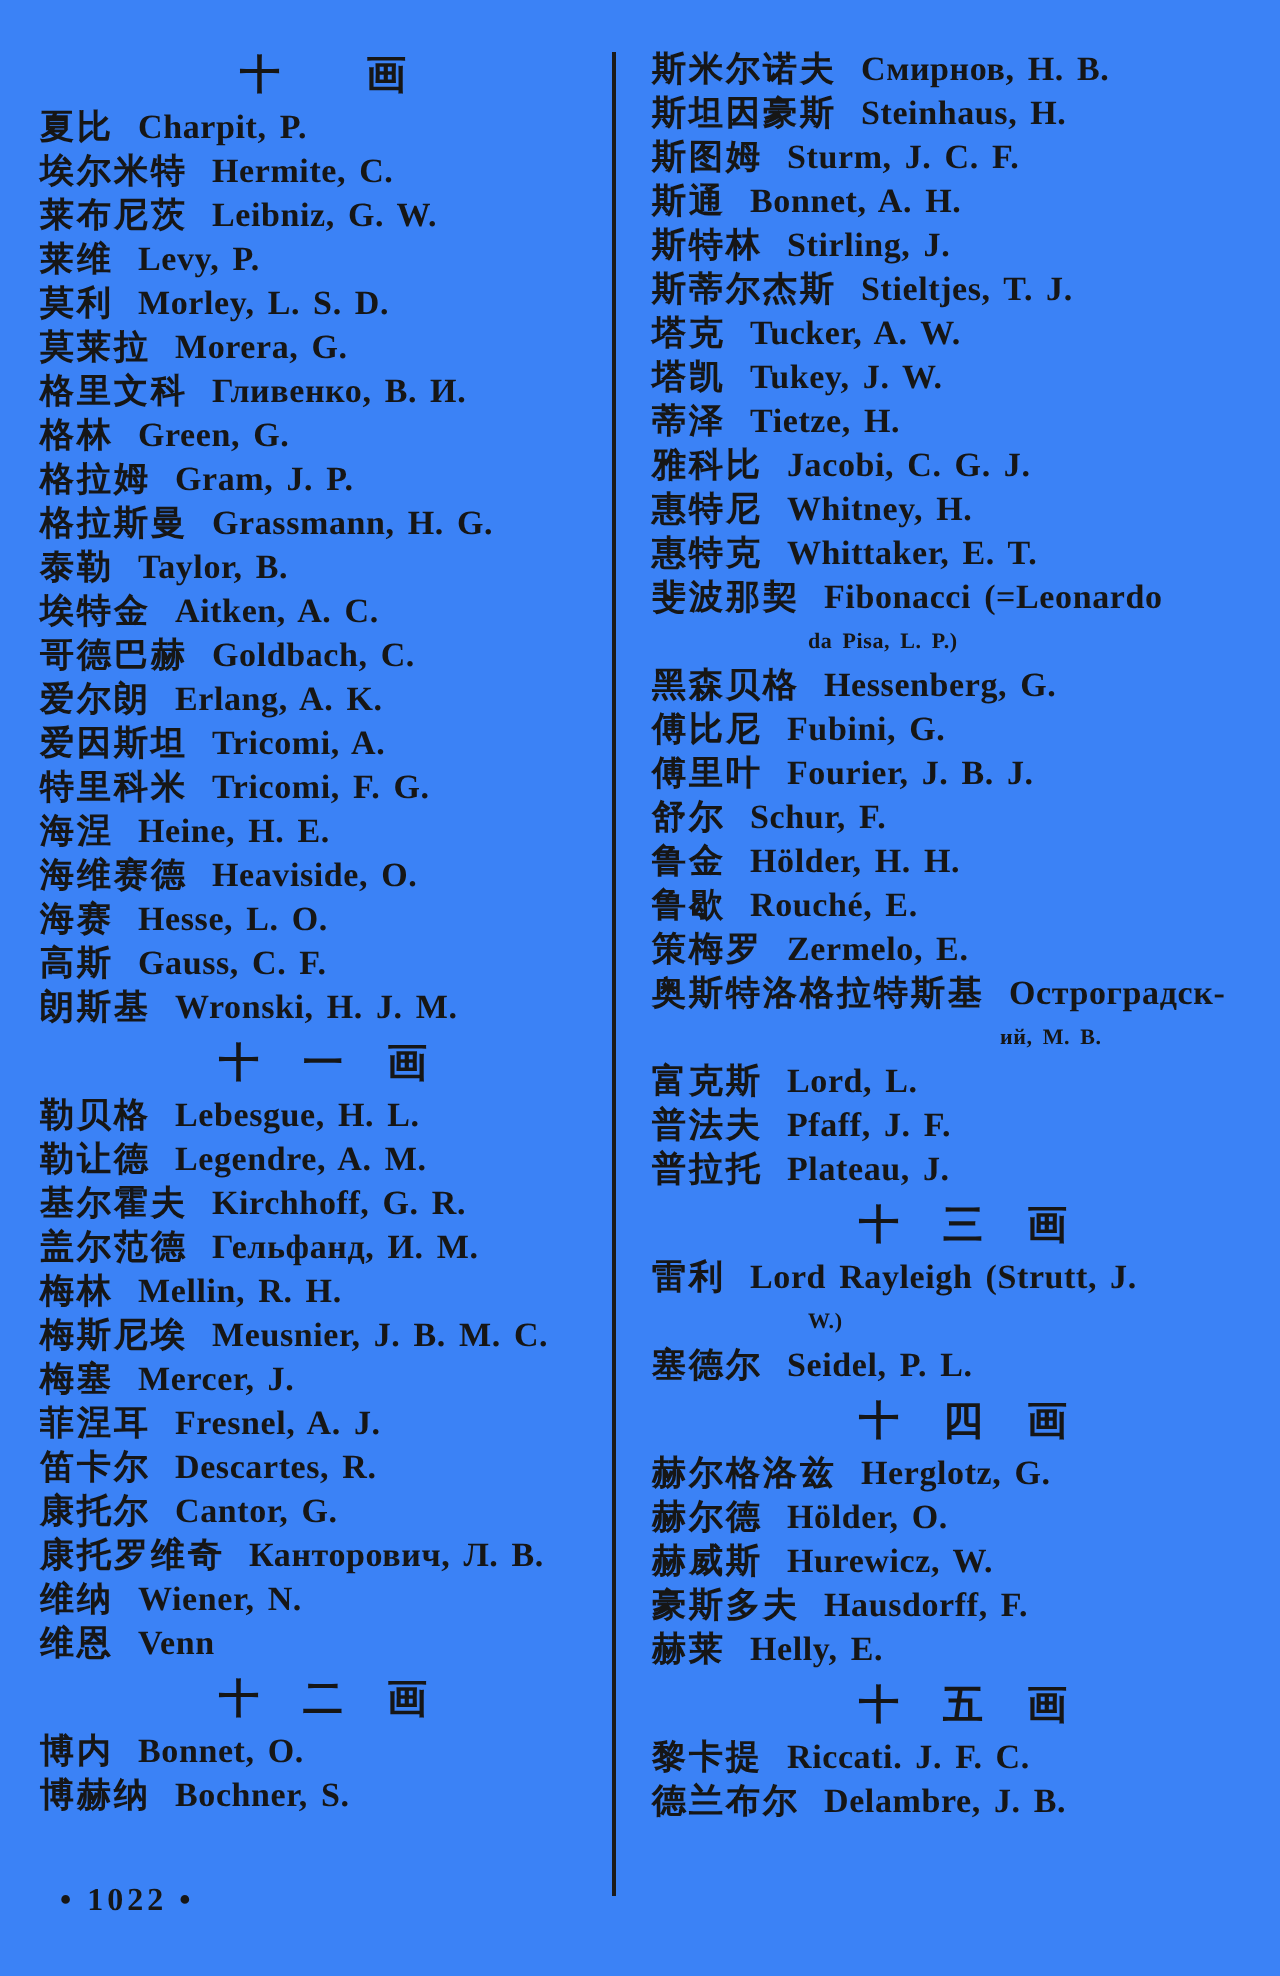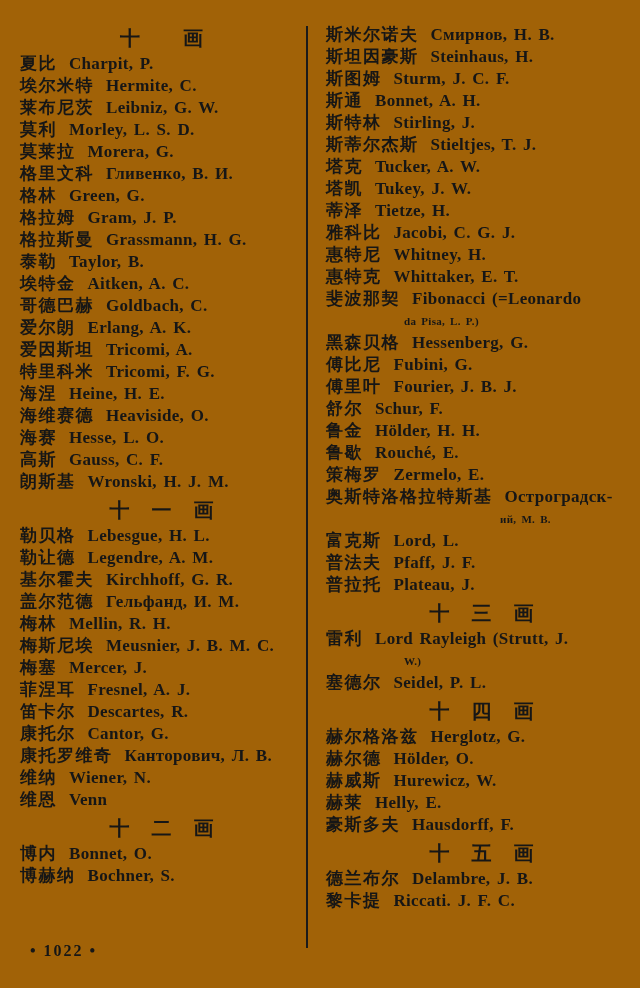--- a/index.html
+++ b/index.html
@@ -6,21 +6,21 @@
   body {
     width: 640px; height: 988px;
     background: #fcfcfa;
     font-family: "Liberation Serif", "DejaVu Serif", serif;
     color: #161616;
   }
   .page {
     position: relative;
     width: 640px; height: 988px;
     overflow: hidden;
-    background: #a16207;
+    background: #3b82f6;
   }
   .col { position: absolute; top: 24px; font-weight: bold; }
   .col-left  { left: 20px;  width: 284px; }
   .col-right { left: 326px; width: 312px; }
   .divider {
     position: absolute;
     left: 306px; top: 26px;
     width: 2px; height: 922px;
     background: #1b1b1b;
   }
@@ -53,20 +53,21 @@
 </style>
 </head>
 <body>
 
 <div class="page">
   <div class="col col-left" id="col-left">
       <div class="sec-header">十　　画</div>
       <div class="entry"><span class="cn">夏比</span><span class="latin">Charpit, P.</span></div>
       <div class="entry"><span class="cn">埃尔米特</span><span class="latin">Hermite, C.</span></div>
       <div class="entry"><span class="cn">莱布尼茨</span><span class="latin">Leibniz, G. W.</span></div>
+      <div class="entry"><span class="cn">莱维</span><span class="latin">Levy, P.</span></div>
       <div class="entry"><span class="cn">莫利</span><span class="latin">Morley, L. S. D.</span></div>
       <div class="entry"><span class="cn">莫莱拉</span><span class="latin">Morera, G.</span></div>
       <div class="entry"><span class="cn">格里文科</span><span class="latin">Гливенко, В. И.</span></div>
       <div class="entry"><span class="cn">格林</span><span class="latin">Green, G.</span></div>
       <div class="entry"><span class="cn">格拉姆</span><span class="latin">Gram, J. P.</span></div>
       <div class="entry"><span class="cn">格拉斯曼</span><span class="latin">Grassmann, H. G.</span></div>
       <div class="entry"><span class="cn">泰勒</span><span class="latin">Taylor, B.</span></div>
       <div class="entry"><span class="cn">埃特金</span><span class="latin">Aitken, A. C.</span></div>
       <div class="entry"><span class="cn">哥德巴赫</span><span class="latin">Goldbach, C.</span></div>
       <div class="entry"><span class="cn">爱尔朗</span><span class="latin">Erlang, A. K.</span></div>
@@ -124,20 +125,20 @@
       <div class="entry"><span class="cn">普法夫</span><span class="latin">Pfaff, J. F.</span></div>
       <div class="entry"><span class="cn">普拉托</span><span class="latin">Plateau, J.</span></div>
       <div class="sec-header">十　三　画</div>
       <div class="entry"><span class="cn">雷利</span><span class="latin">Lord Rayleigh (Strutt,  J.</span></div>
       <div class="cont" style="padding-left: 78px;">W.)</div>
       <div class="entry"><span class="cn">塞德尔</span><span class="latin">Seidel, P. L.</span></div>
       <div class="sec-header">十　四　画</div>
       <div class="entry"><span class="cn">赫尔格洛兹</span><span class="latin">Herglotz, G.</span></div>
       <div class="entry"><span class="cn">赫尔德</span><span class="latin">Hölder, O.</span></div>
       <div class="entry"><span class="cn">赫威斯</span><span class="latin">Hurewicz, W.</span></div>
+      <div class="entry"><span class="cn">豪斯多夫</span><span class="latin">Hausdorff, F.</span></div>
       <div class="entry"><span class="cn">赫莱</span><span class="latin">Helly, E.</span></div>
-      <div class="entry"><span class="cn">豪斯多夫</span><span class="latin">Hausdorff, F.</span></div>
       <div class="sec-header">十　五　画</div>
+      <div class="entry"><span class="cn">黎卡提</span><span class="latin">Riccati. J. F. C.</span></div>
       <div class="entry"><span class="cn">德兰布尔</span><span class="latin">Delambre, J. B.</span></div>
-      <div class="entry"><span class="cn">黎卡提</span><span class="latin">Riccati. J. F. C.</span></div>
     </div>
   <div class="footer">• 1022 •</div>
 </div>
 
 </body></html>

